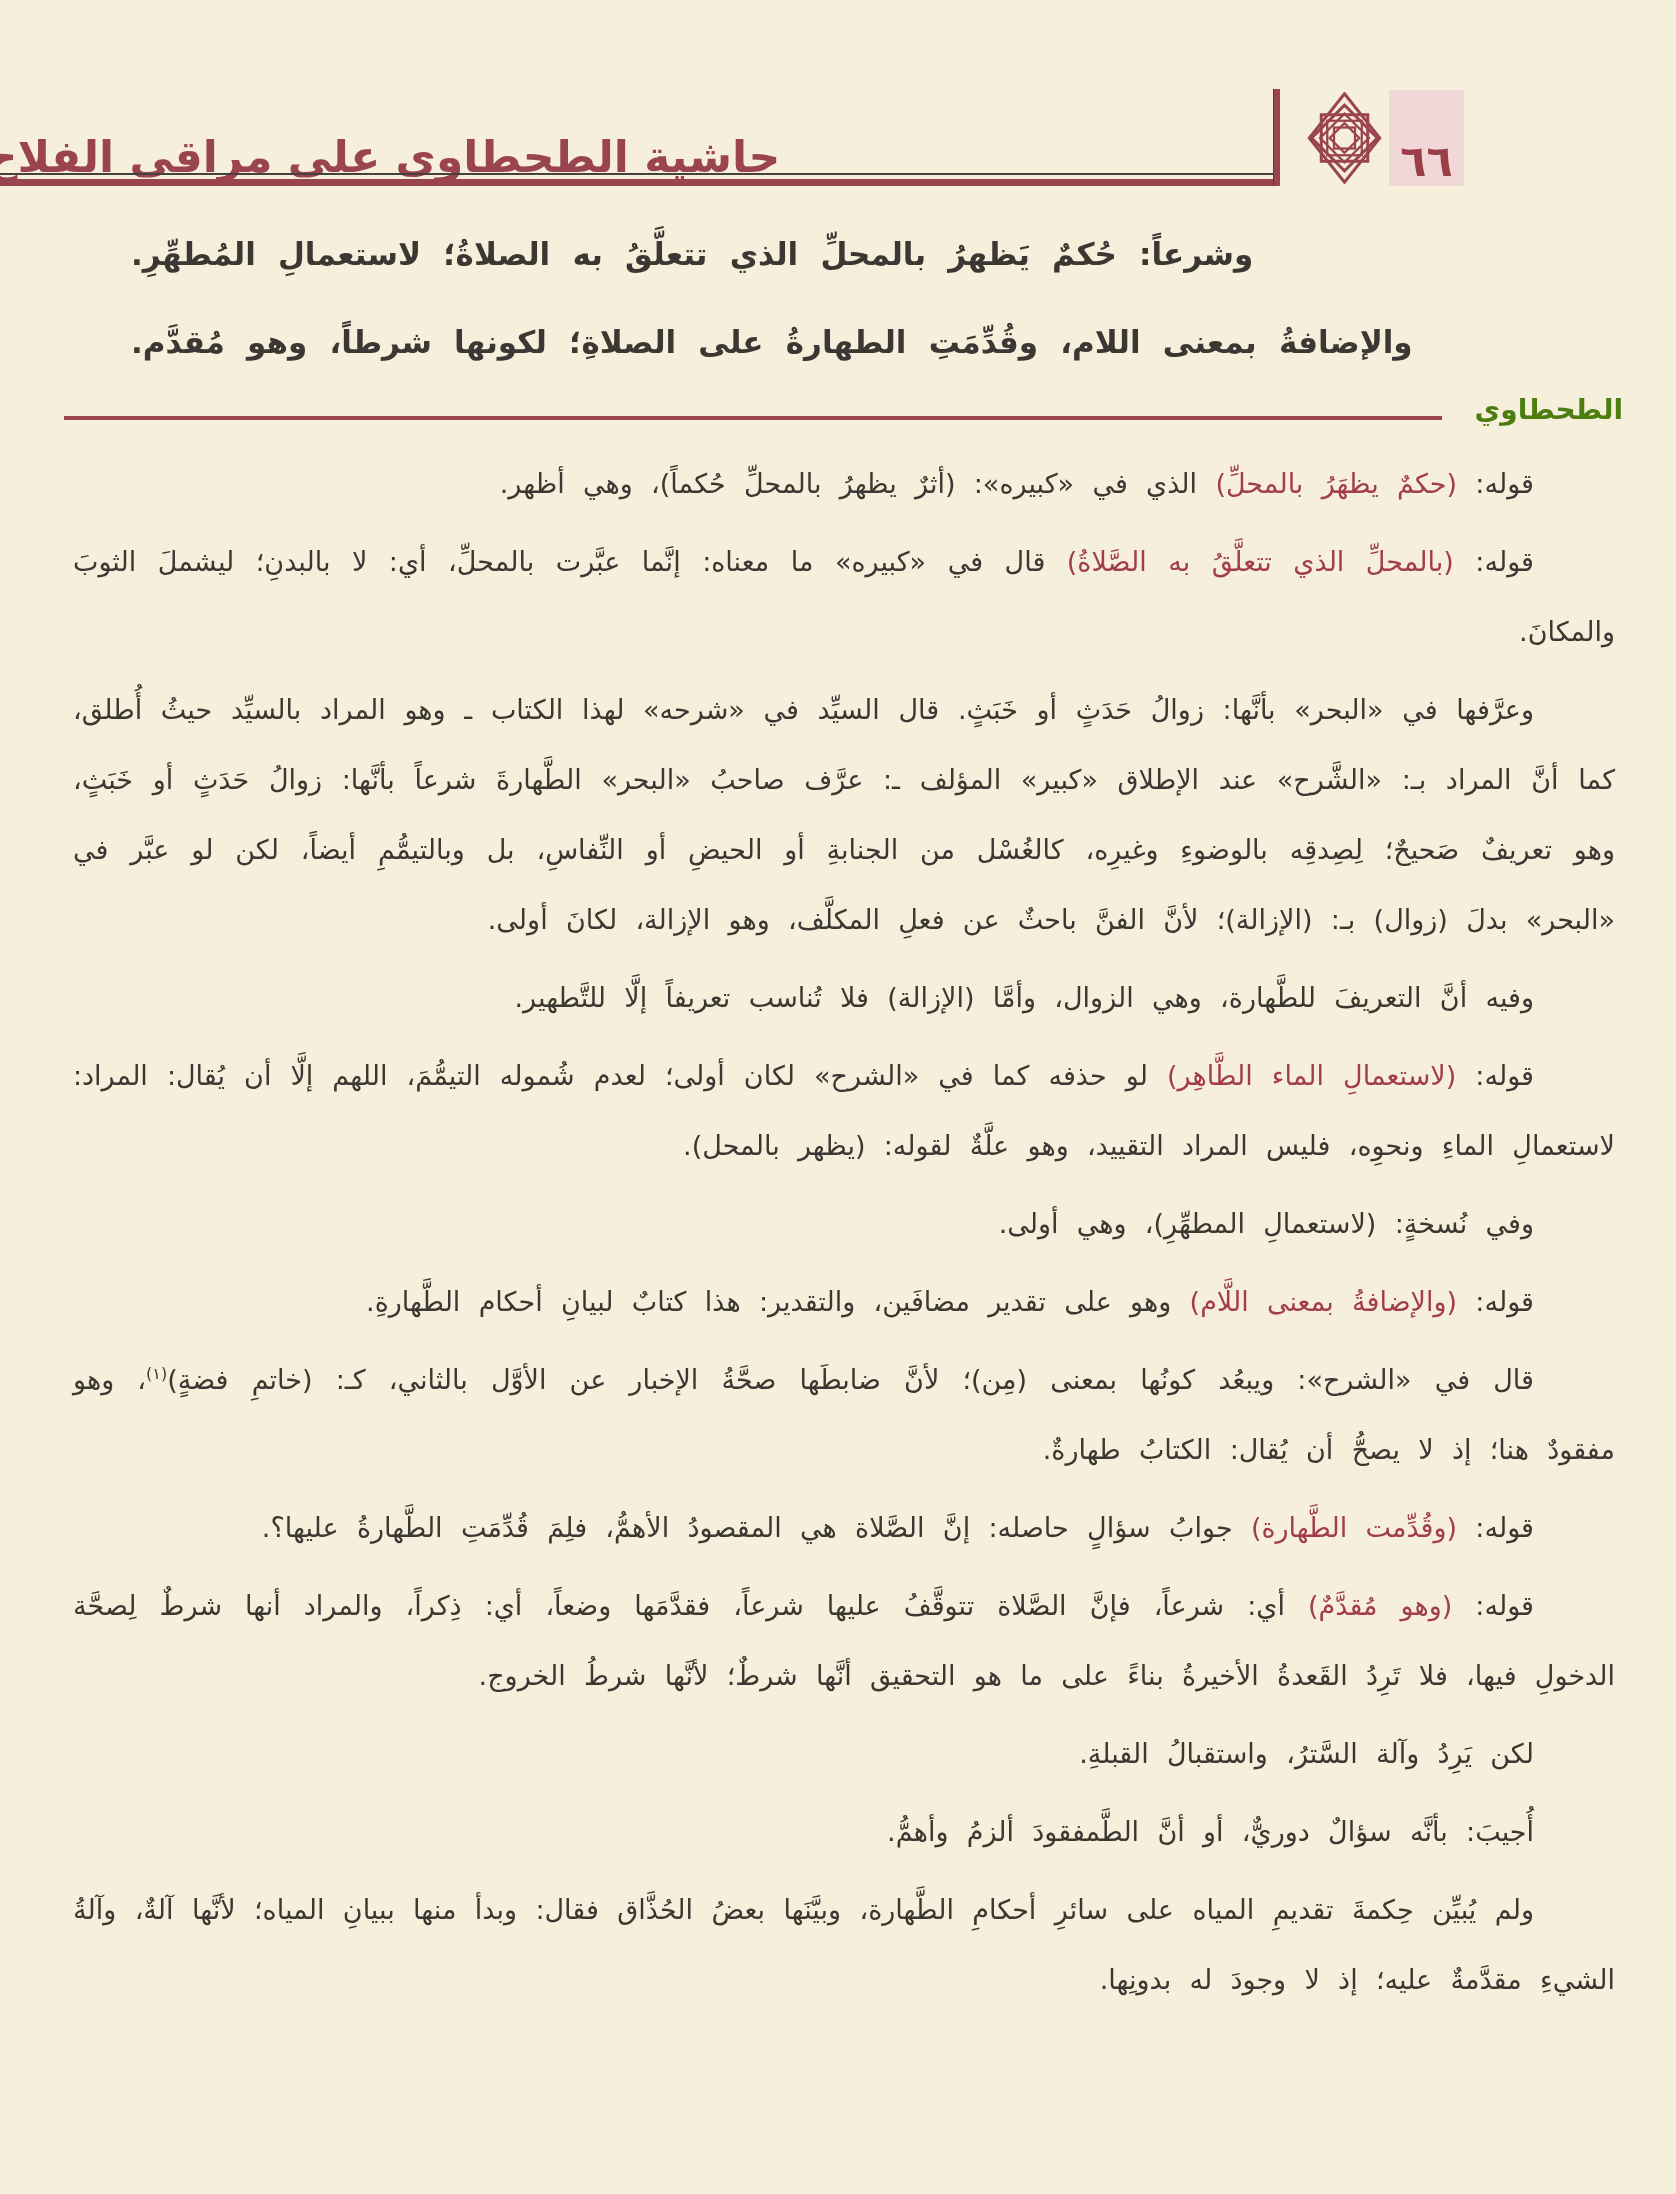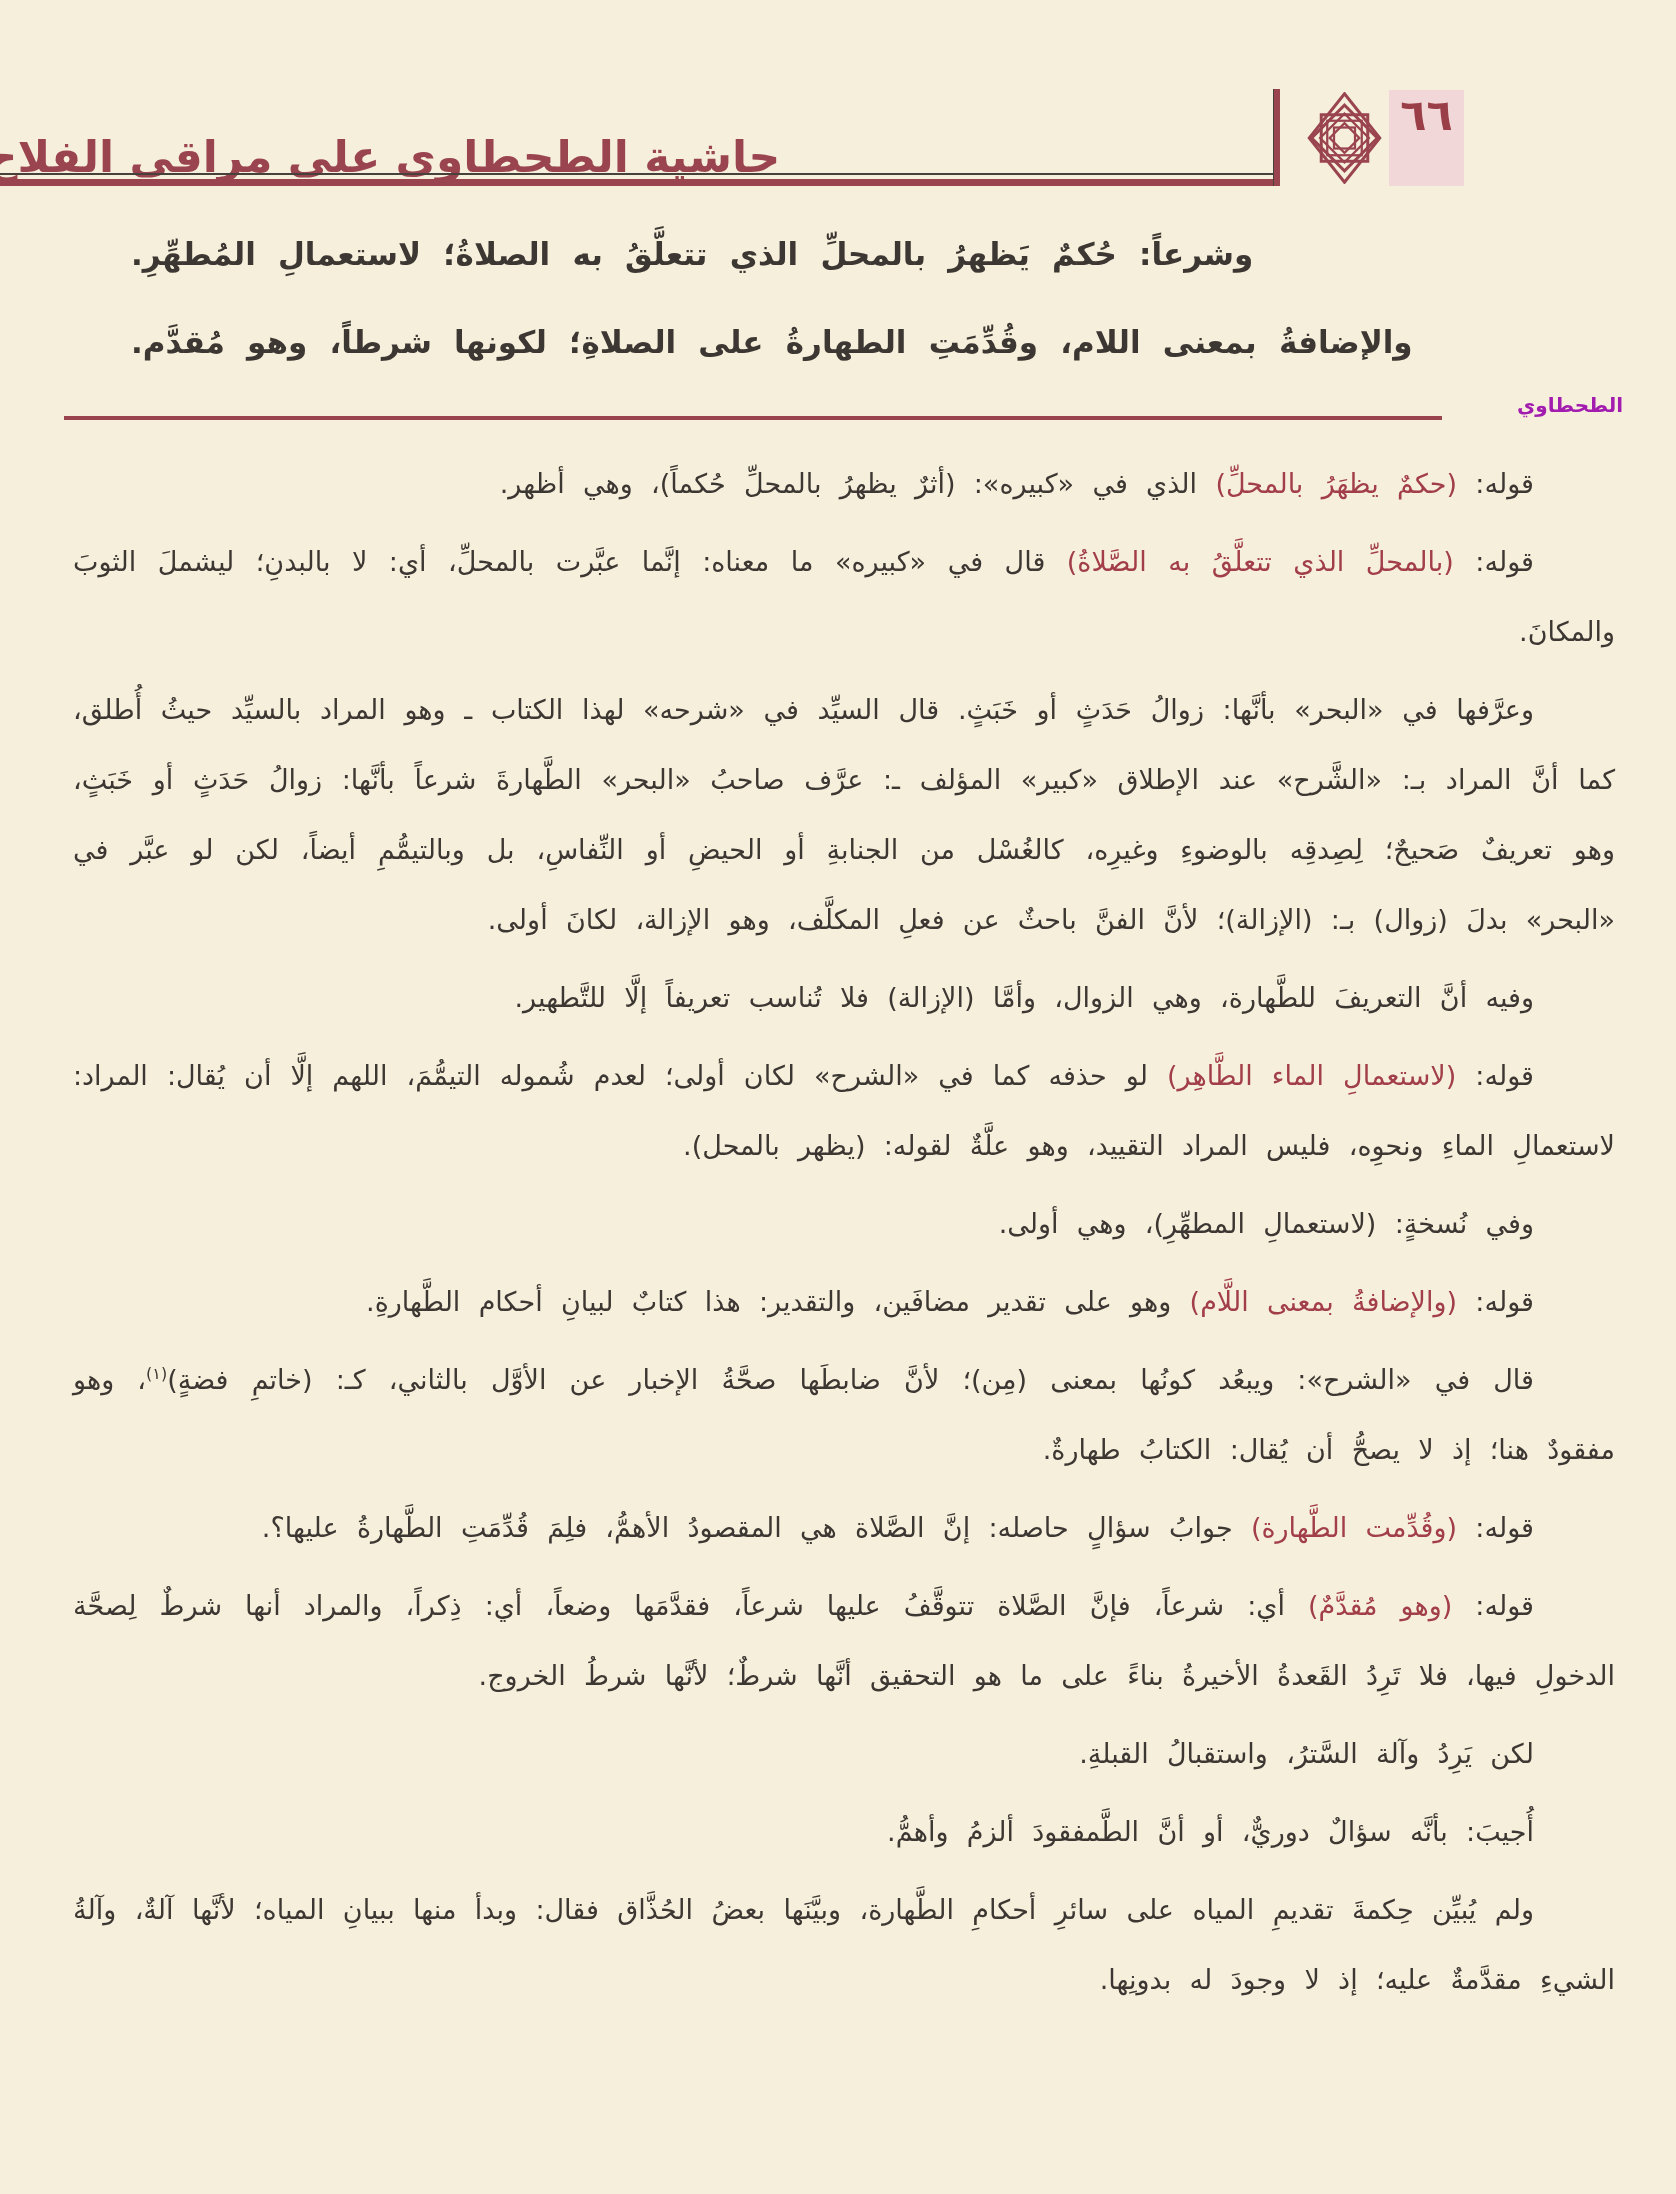--- a/index.html
+++ b/index.html
@@ -36,40 +36,40 @@
   .vbar {
     position: absolute; left: 1274px; top: 89px;
     width: 6.1px; height: 97px; background: #9a4450;
     border-left: 1.8px solid #46413b;
   }
   .star { position: absolute; left: 1308px; top: 92px; width: 75px; height: 92px; }
   .pn-box {
     position: absolute; left: 1390px; top: 90px;
     width: 75px; height: 96px;
     background: #f2d7d8;
-    display: flex; align-items: flex-start; justify-content: center;
+    display: flex; align-items: flex-end; justify-content: center;
   }
   .pn-box span { font-size: 43px; font-weight: bold; color: #9a3f48; }
 
   
   .matn {
     position: absolute; right: 53px; left: 132px; top: 210px;
     font-size: 31px; font-weight: bold;
     line-height: 88px;
     word-spacing: 11.4px;
     color: #3c3732;
   }
   .matn-line { text-align: left; }
   .matn-line-1 { padding-right: 118px; }
   .matn-line-2 { padding-right: 20px; }
 
   
   .commentator {
     position: absolute; right: 53px; top: 393px;
-    font-size: 20px; font-weight: bold; color: #a21caf;
+    font-size: 28px; font-weight: bold; color: #4d7c0f;
   }
   .red-divider {
     position: absolute; left: 65px; top: 416px;
     width: 1378px; height: 4.4px; background: #9a4450;
   }
 
   
   .commentary {
     position: absolute; left: 66px; right: 53px; top: 441px;
     font-size: 27px;

